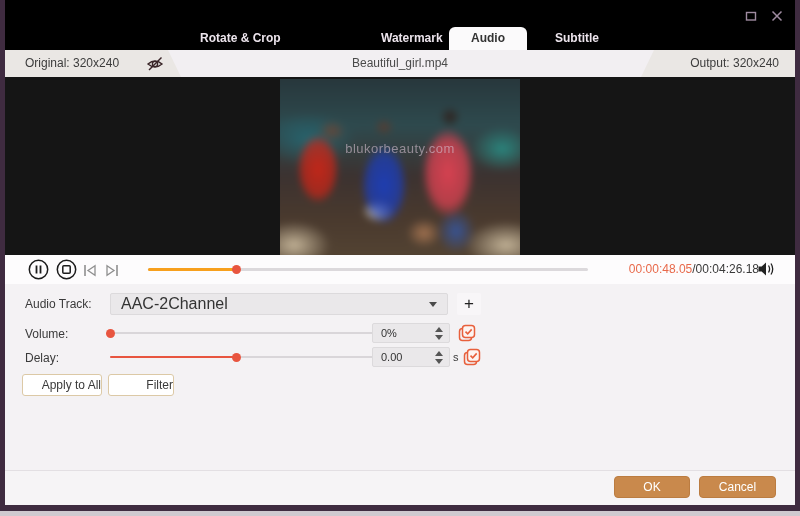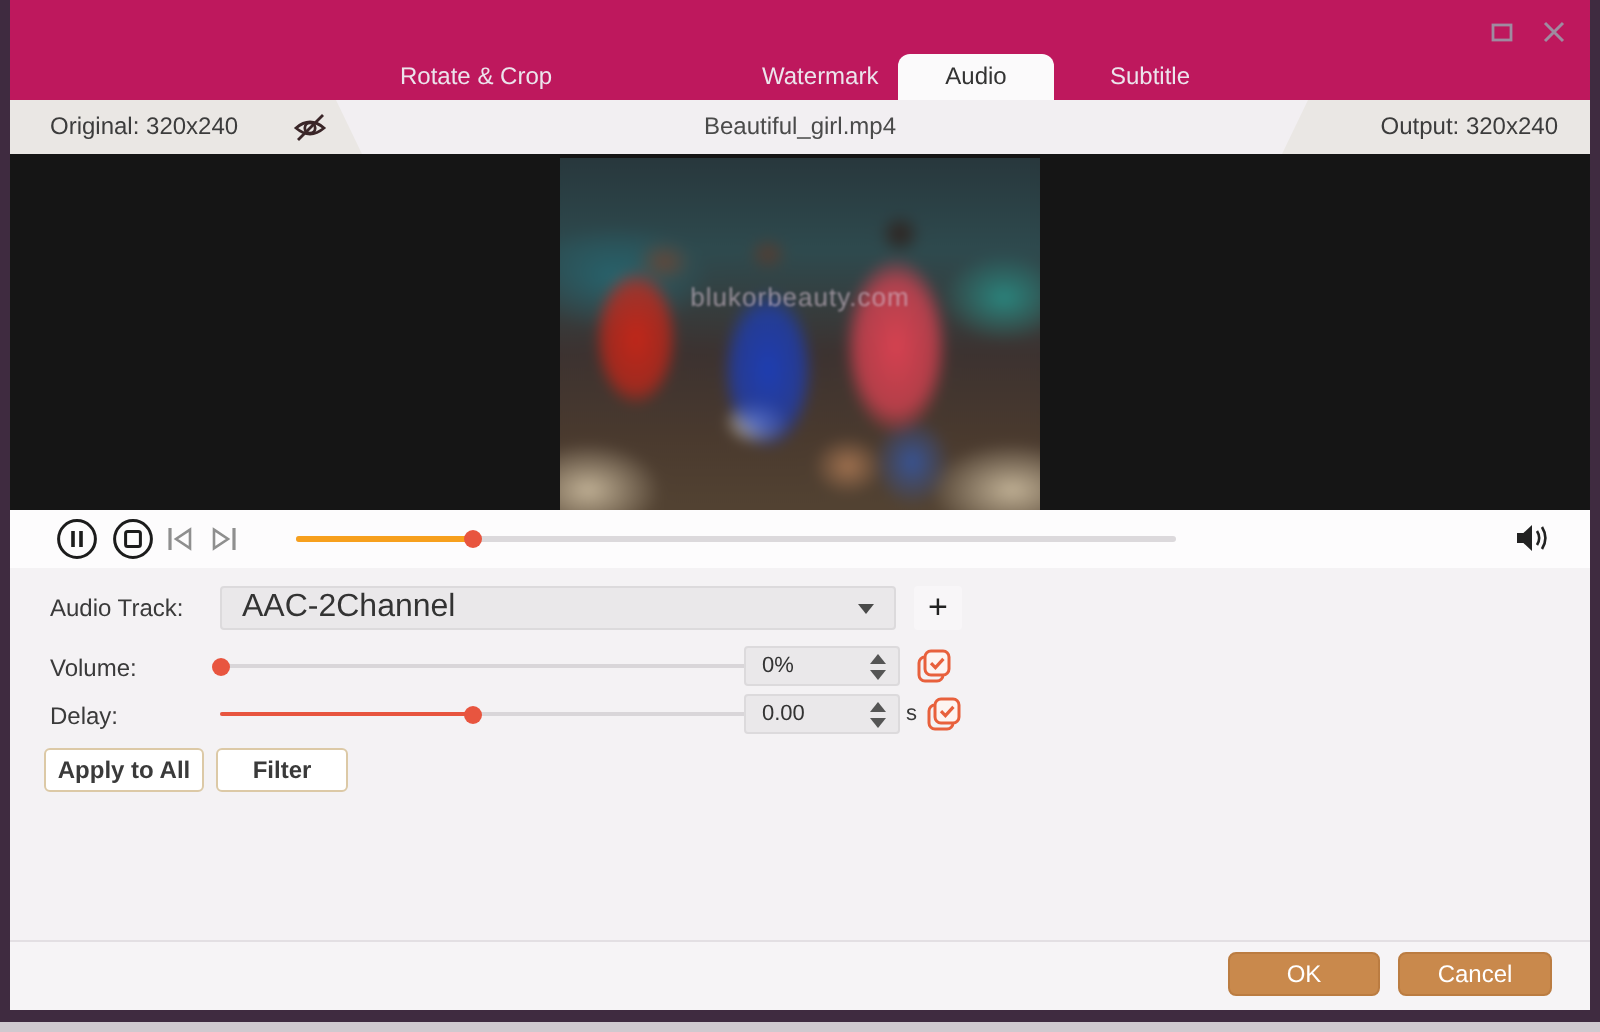--- a/index.html
+++ b/index.html
@@ -4,21 +4,21 @@
 <style>
   * { margin:0; padding:0; box-sizing:border-box; }
   body { font-family:"Liberation Sans", sans-serif; background:#cfc9cf; }
   #stage { position:relative; width:800px; height:516px; background:#cfc9cf; overflow:hidden; }
   #app {
     position:absolute; top:0; left:0; width:800px; height:511px;
     border-left:5px solid #3f2b40; border-right:5px solid #3f2b40; border-bottom:6px solid #3f2b40;
     background:#f4f2f4; overflow:hidden;
   }
   
-  .titlebar { position:absolute; top:0; left:0; width:790px; height:50px; background:#be185d; }
+  .titlebar { position:absolute; top:0; left:0; width:790px; height:50px; background:#000000;font-weight:bold; }
   .tab { position:absolute; top:27px; height:23px; line-height:23px; color:#ece4ec; font-size:12px; cursor:pointer; white-space:nowrap; }
   .tab.active { background:#fbfafb; color:#333; width:78px; text-align:center; border-radius:6px 6px 0 0; }
   .winbtn { position:absolute; top:8px; width:16px; height:16px; cursor:pointer; }
   
   .namebar { position:absolute; top:50px; left:0; width:790px; height:27px; background:#f2eff2; }
   .orig-tab { position:absolute; left:0; top:0; width:176px; height:27px; background:#eae7e4;
     clip-path:polygon(0 0, 163px 0, 176px 100%, 0 100%); }
   .orig-tab .lbl { position:absolute; left:20px; top:0; line-height:27px; font-size:12px; color:#3c3c3c; }
   .eye-wrap { position:absolute; left:140px; top:6px; width:20px; height:16px; cursor:pointer; }
   .out-tab { position:absolute; right:0; top:0; width:154px; height:27px; background:#eae7e4;
@@ -73,21 +73,21 @@
   .spinbox { position:absolute; left:367px; width:78px; height:20px; background:#eae8ea; border:1px solid #dcdadc; border-radius:2px; }
   .spinbox input { position:absolute; left:0; top:0; width:54px; height:18px; border:none; background:transparent;
     font-size:11px; color:#333; padding-left:8px; font-family:"Liberation Sans", sans-serif; }
   .spin-arrows { position:absolute; right:5px; top:1px; width:9px; height:17px; }
   .sp-up, .sp-down { position:absolute; left:0; width:0; height:0; border-left:4px solid transparent; border-right:4px solid transparent; cursor:pointer; }
   .sp-up { top:2px; border-bottom:5px solid #555; }
   .sp-down { bottom:2px; border-top:5px solid #555; }
   .chkicon { position:absolute; width:20px; height:20px; cursor:pointer; }
   .unit { position:absolute; font-size:11px; color:#3a3a3a; }
   .flatbtn { position:absolute; height:22px; background:#fff; border:1px solid #dcc9a6; border-radius:3px;
-    font-size:12px; color:#3a3a3a; text-align:center; line-height:20px; cursor:pointer;font-weight:bold; }
+    font-size:12px; color:#3a3a3a; text-align:right; line-height:20px; cursor:pointer; }
   
   .footer { position:absolute; top:470px; left:0; width:790px; height:49px; background:#f6f4f6; border-top:1px solid #e3dfe3; }
   .tanbtn { position:absolute; top:5px; height:22px; background:#c9894c; border:1px solid #bb7c41; border-radius:4px;
     color:#fff; font-size:12px; text-align:center; line-height:20px; cursor:pointer; }
   #bottom-strip { position:absolute; left:0; top:511px; width:800px; height:5px; background:#cfc9cf; }
 </style>
 </head>
 <body>
 
 <div id="stage">
@@ -158,20 +158,23 @@
         <svg width="14" height="13" viewBox="0 0 14 13">
           <line x1="12" y1="1" x2="12" y2="12" stroke="#8f8f8f" stroke-width="1.6"></line>
           <path d="M2 1.8 L9 6.5 L2 11.2 Z" fill="none" stroke="#8f8f8f" stroke-width="1.3"></path>
         </svg>
       </div>
       <div class="ptrack">
         <div class="pfill" style="width: 20%;">
           <div class="phandle"></div>
         </div>
       </div>
+      <div class="ptime">
+        <span class="cur">00:00:48.05</span><span class="tot">/00:04:26.18</span>
+      </div>
       <div class="spk">
         <svg width="18" height="16" viewBox="0 0 18 16">
           <path d="M1.5 5.5 h3.2 l4.3 -4 v13 l-4.3 -4 h-3.2 z" fill="#222"></path>
           <path d="M11.5 4.5 q2.2 3.5 0 7" fill="none" stroke="#222" stroke-width="1.3"></path>
           <path d="M14 2.5 q3.4 5.5 0 11" fill="none" stroke="#222" stroke-width="1.3"></path>
         </svg>
       </div>
     </div>
 
     <div class="panel">

